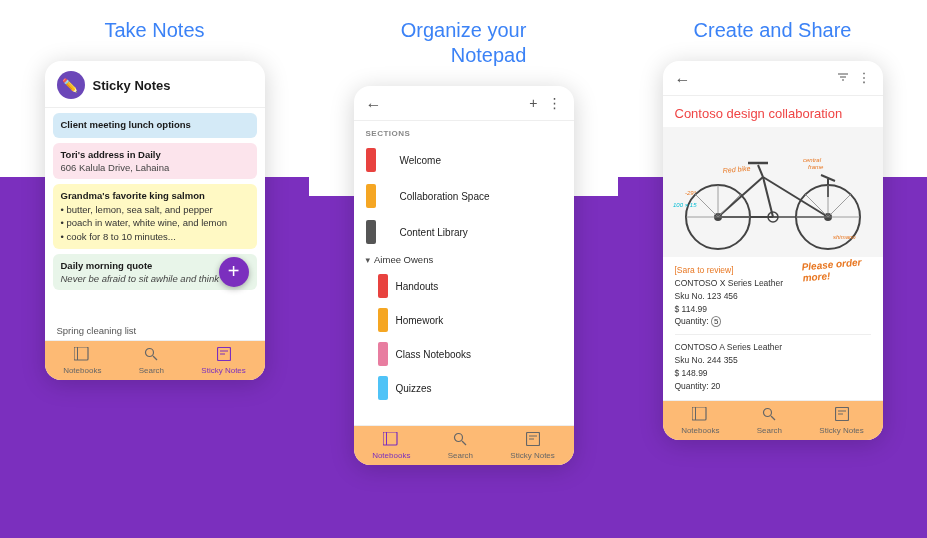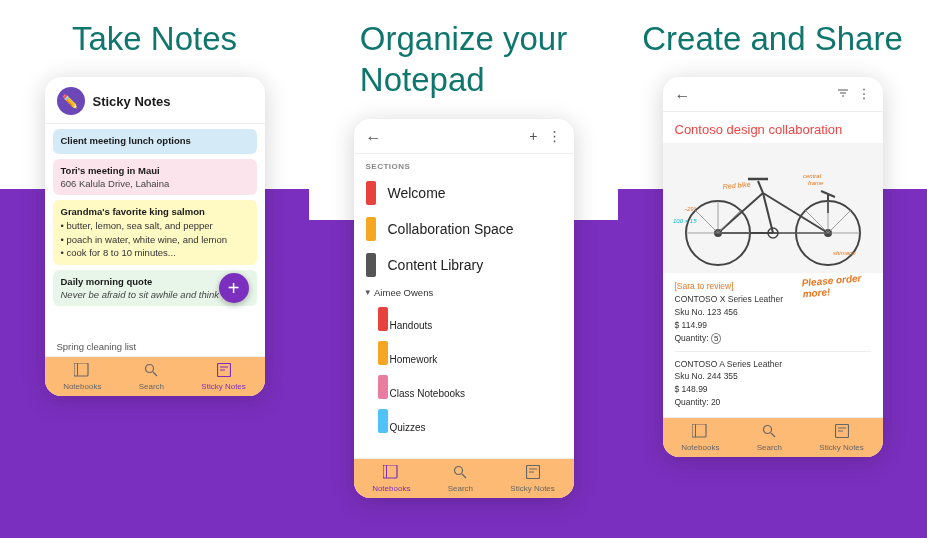--- a/index.html
+++ b/index.html
@@ -24,24 +24,24 @@
     .panel {
       flex: 1;
       display: flex;
       flex-direction: column;
       align-items: center;
       position: relative;
     }
 
     
     .panel-title {
-      font-size: 33px;
+      font-size: 20px;
       font-weight: 400;
-      color: #0f766e;
-      text-align: left;
+      color: #3b82f6;
+      text-align: right;
       padding: 18px 20px 14px;
       line-height: 1.25;
     }
 
     
     .phone-wrapper {
       flex: 1;
       width: 100%;
       display: flex;
       justify-content: center;
@@ -178,46 +178,46 @@
       font-size: 8px;
       color: #888;
       font-weight: 600;
       letter-spacing: 0.5px;
       padding: 8px 12px 4px;
     }
     .section-item {
       display: flex;
       align-items: center;
       padding: 6px 12px;
-      font-size: 14px;
+      font-size: 10px;
       color: #222;
-      gap: 12px;
+      gap: 24px;
     }
     .section-dot {
       width: 10px;
       height: 24px;
       border-radius: 2px;
       flex-shrink: 0;
     }
     .section-group {
       padding: 4px 12px;
       font-size: 9.5px;
       color: #333;
       display: flex;
       align-items: center;
       gap: 4px;
     }
     .section-group-arrow { font-size: 9px; color: #555; }
     .sub-section-item {
       display: flex;
-      align-items: flex-end;
+      align-items: center;
       padding: 5px 12px 5px 24px;
       font-size: 10px;
       color: #222;
-      gap: 2px;
+      gap: 8px;
     }
 
     
     .share-header {
       display: flex;
       align-items: center;
       justify-content: space-between;
       padding: 8px 12px;
       border-bottom: 1px solid #eee;
     }
@@ -286,21 +286,21 @@
 
         <div class="sticky-header">
           <div class="sticky-header-icon">✏️</div>
           <span class="sticky-header-title">Sticky Notes</span>
         </div>
 
         <div class="sticky-note note-blue">
           <div class="note-title">Client meeting lunch options</div>
         </div>
         <div class="sticky-note note-pink">
-          <div class="note-title">Tori's meeting in Maui</div>
+          <div class="note-title">Tori's address in Daily</div>
           <div class="note-sub">606 Kalula Drive, Lahaina</div>
         </div>
         <div class="sticky-note note-yellow">
           <div class="note-title">Grandma's favorite king salmon</div>
           <div class="note-body">• butter, lemon, sea salt, and pepper<br>• poach in water, white wine, and lemon<br>• cook for 8 to 10 minutes...</div>
         </div>
         <div class="sticky-note note-green">
           <div class="note-title">Daily morning quote</div>
           <div class="note-italic">Never be afraid to sit awhile and think</div>
         </div>

